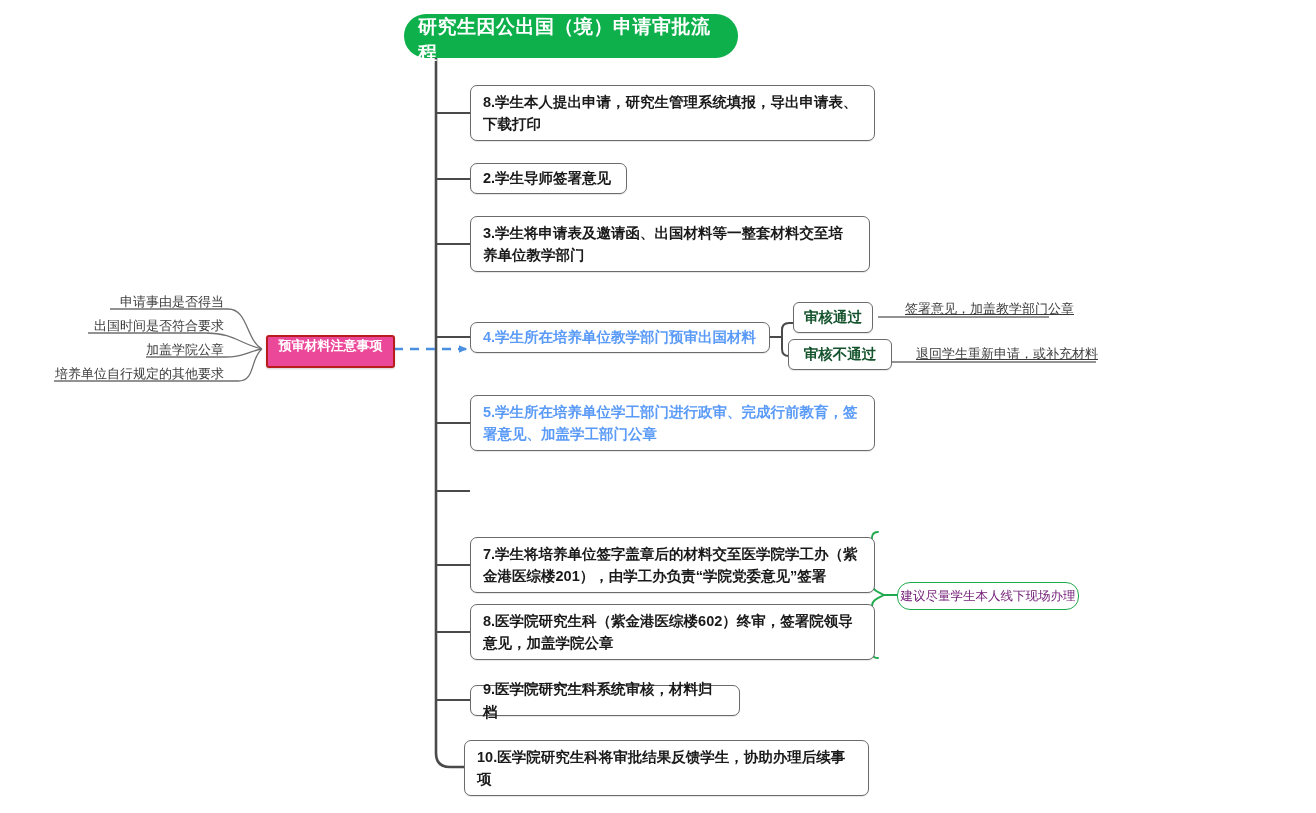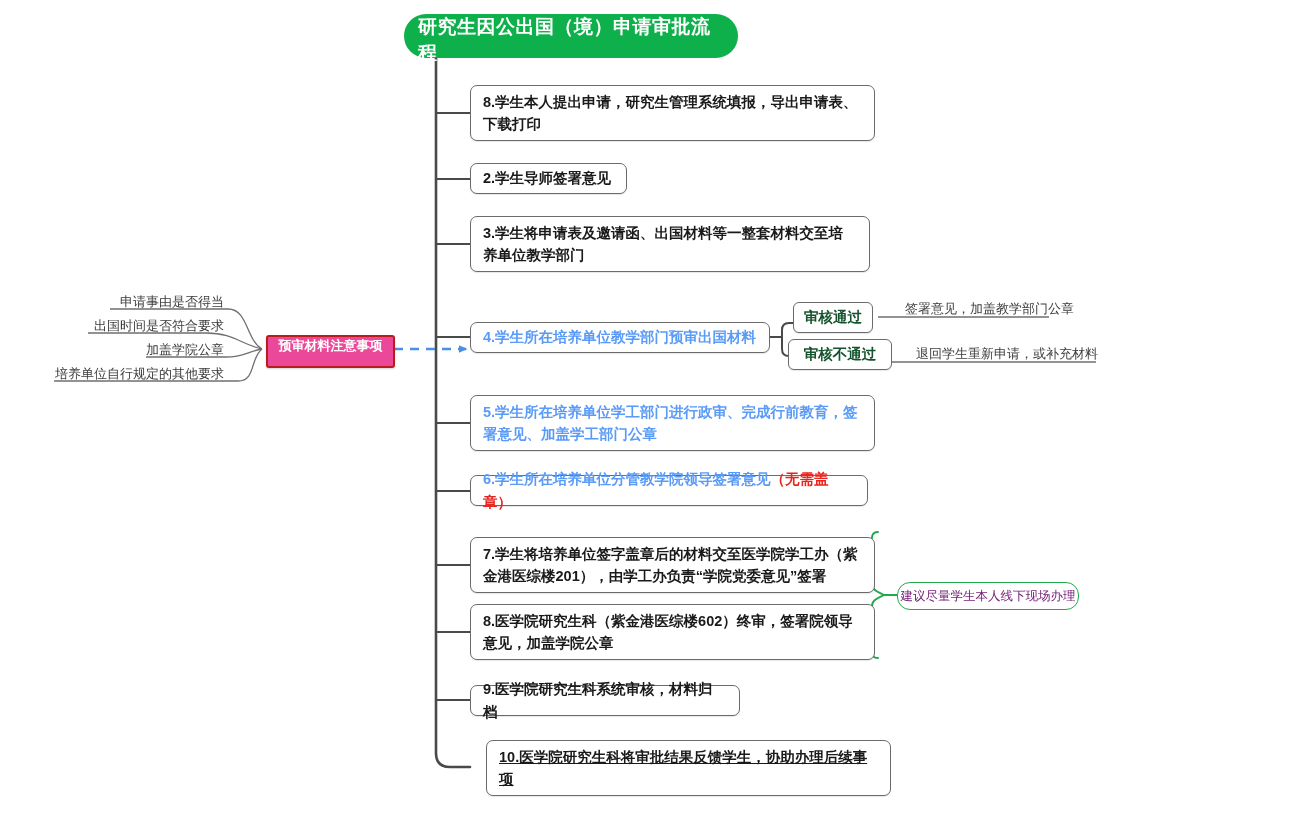--- a/index.html
+++ b/index.html
@@ -45,21 +45,21 @@
     box-sizing:border-box;display:flex;align-items:center;justify-content:center;
     font-size:14.5px;font-weight:bold;color:#14532d;
     box-shadow:0 1px 1px rgba(0,0,0,.10);
   }
 
   
   .edge-label{
     position:absolute;font-size:13px;color:#3c3c3c;
     white-space:nowrap;line-height:1;
   }
-  .edge-label.right{text-align:center;}
+  .edge-label.right{text-align:center;text-decoration:underline;}
   .edge-label.leftcol{text-align:right;}
 
   
   .note-blue{
     position:absolute;left:266px;top:335px;width:125px;height:29px;
     background:#ec4899;border:2px solid #b91c1c;border-radius:3px;
     display:flex;justify-content:center;
     color:#ffffff;font-size:13px;font-weight:bold;
     box-shadow:0 1px 2px rgba(0,0,0,.18);
   }
@@ -146,39 +146,34 @@
   </div>
 
   <div class="step blue" style="left:470px;top:322px;width:300px;height:31px;">
     <span class="txt">4.学生所在培养单位教学部门预审出国材料</span>
   </div>
 
   <div class="step blue" style="left:470px;top:395px;width:405px;height:56px;">
     <span class="txt">5.学生所在培养单位学工部门进行政审、完成行前教育，签署意见、加盖学工部门公章</span>
   </div>
 
-  <div class="step blue" style="left:470px;top:475px;width:398px;height:31px;">
-    <span class="txt">
-      <span>6.学生所在培养单位分管教学院领导签署意见</span><span class="red">（无需盖章）</span>
-    </span>
-  </div>
 
   <div class="step" style="left:470px;top:537px;width:405px;height:56px;">
     <span class="txt">7.学生将培养单位签字盖章后的材料交至医学院学工办（紫金港医综楼201），由学工办负责“学院党委意见”签署</span>
   </div>
 
   <div class="step" style="left:470px;top:604px;width:405px;height:56px;">
     <span class="txt">8.医学院研究生科（紫金港医综楼602）终审，签署院领导意见，加盖学院公章</span>
   </div>
 
   <div class="step" style="left:470px;top:685px;width:270px;height:31px;">
     <span class="txt">9.医学院研究生科系统审核，材料归档</span>
   </div>
 
-  <div class="step" style="left:486px;top:740px;width:405px;height:56px;text-decoration:underline;">
+  <div class="step" style="left:464px;top:740px;width:405px;height:56px;">
     <span class="txt">10.医学院研究生科将审批结果反馈学生，协助办理后续事项</span>
   </div>
 
   <div class="decision" style="left:793px;top:302px;width:80px;height:31px;">
     <span>审核通过</span>
   </div>
 
   <div class="decision" style="left:788px;top:339px;width:104px;height:31px;">
     <span>审核不通过</span>
   </div>

